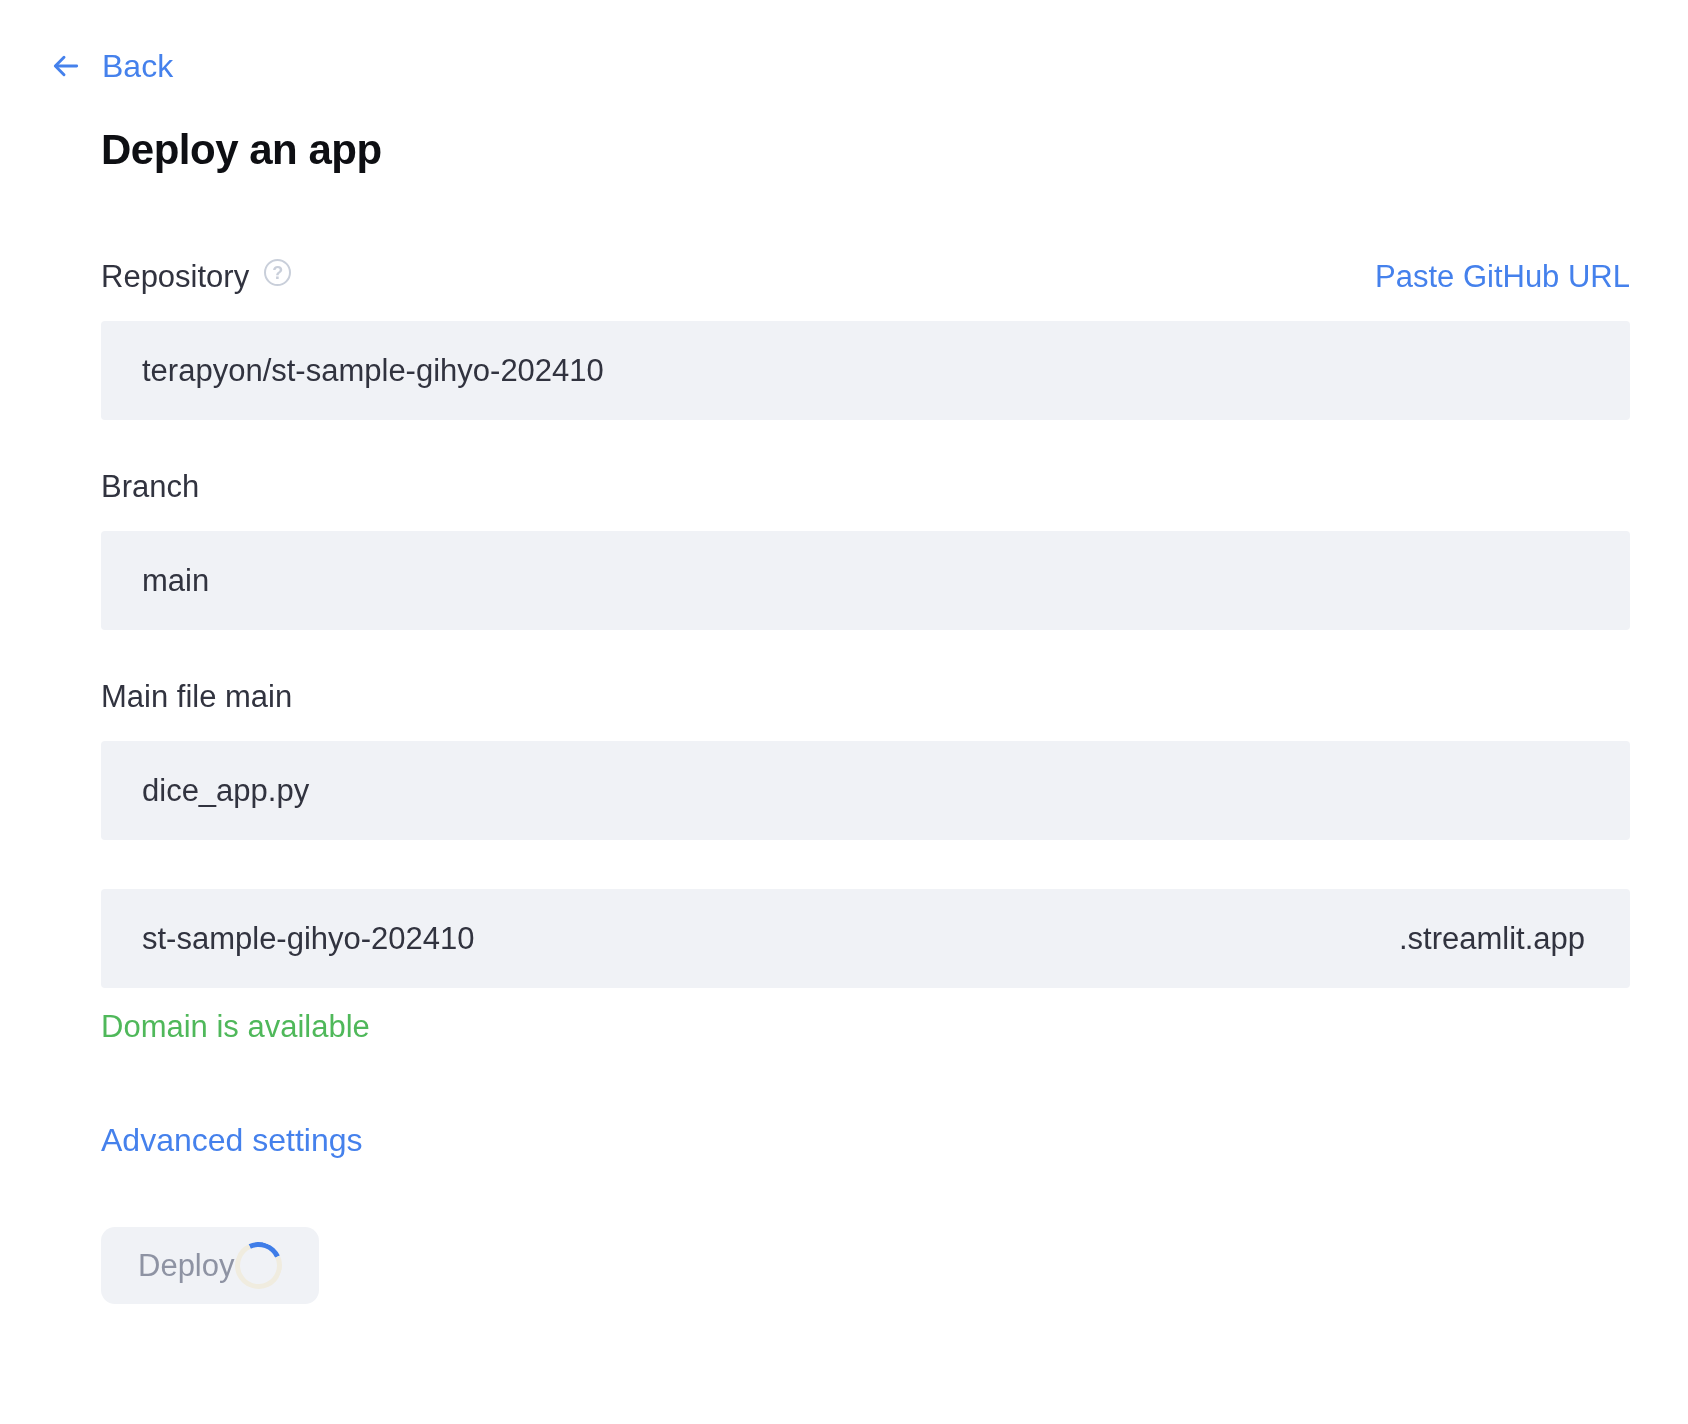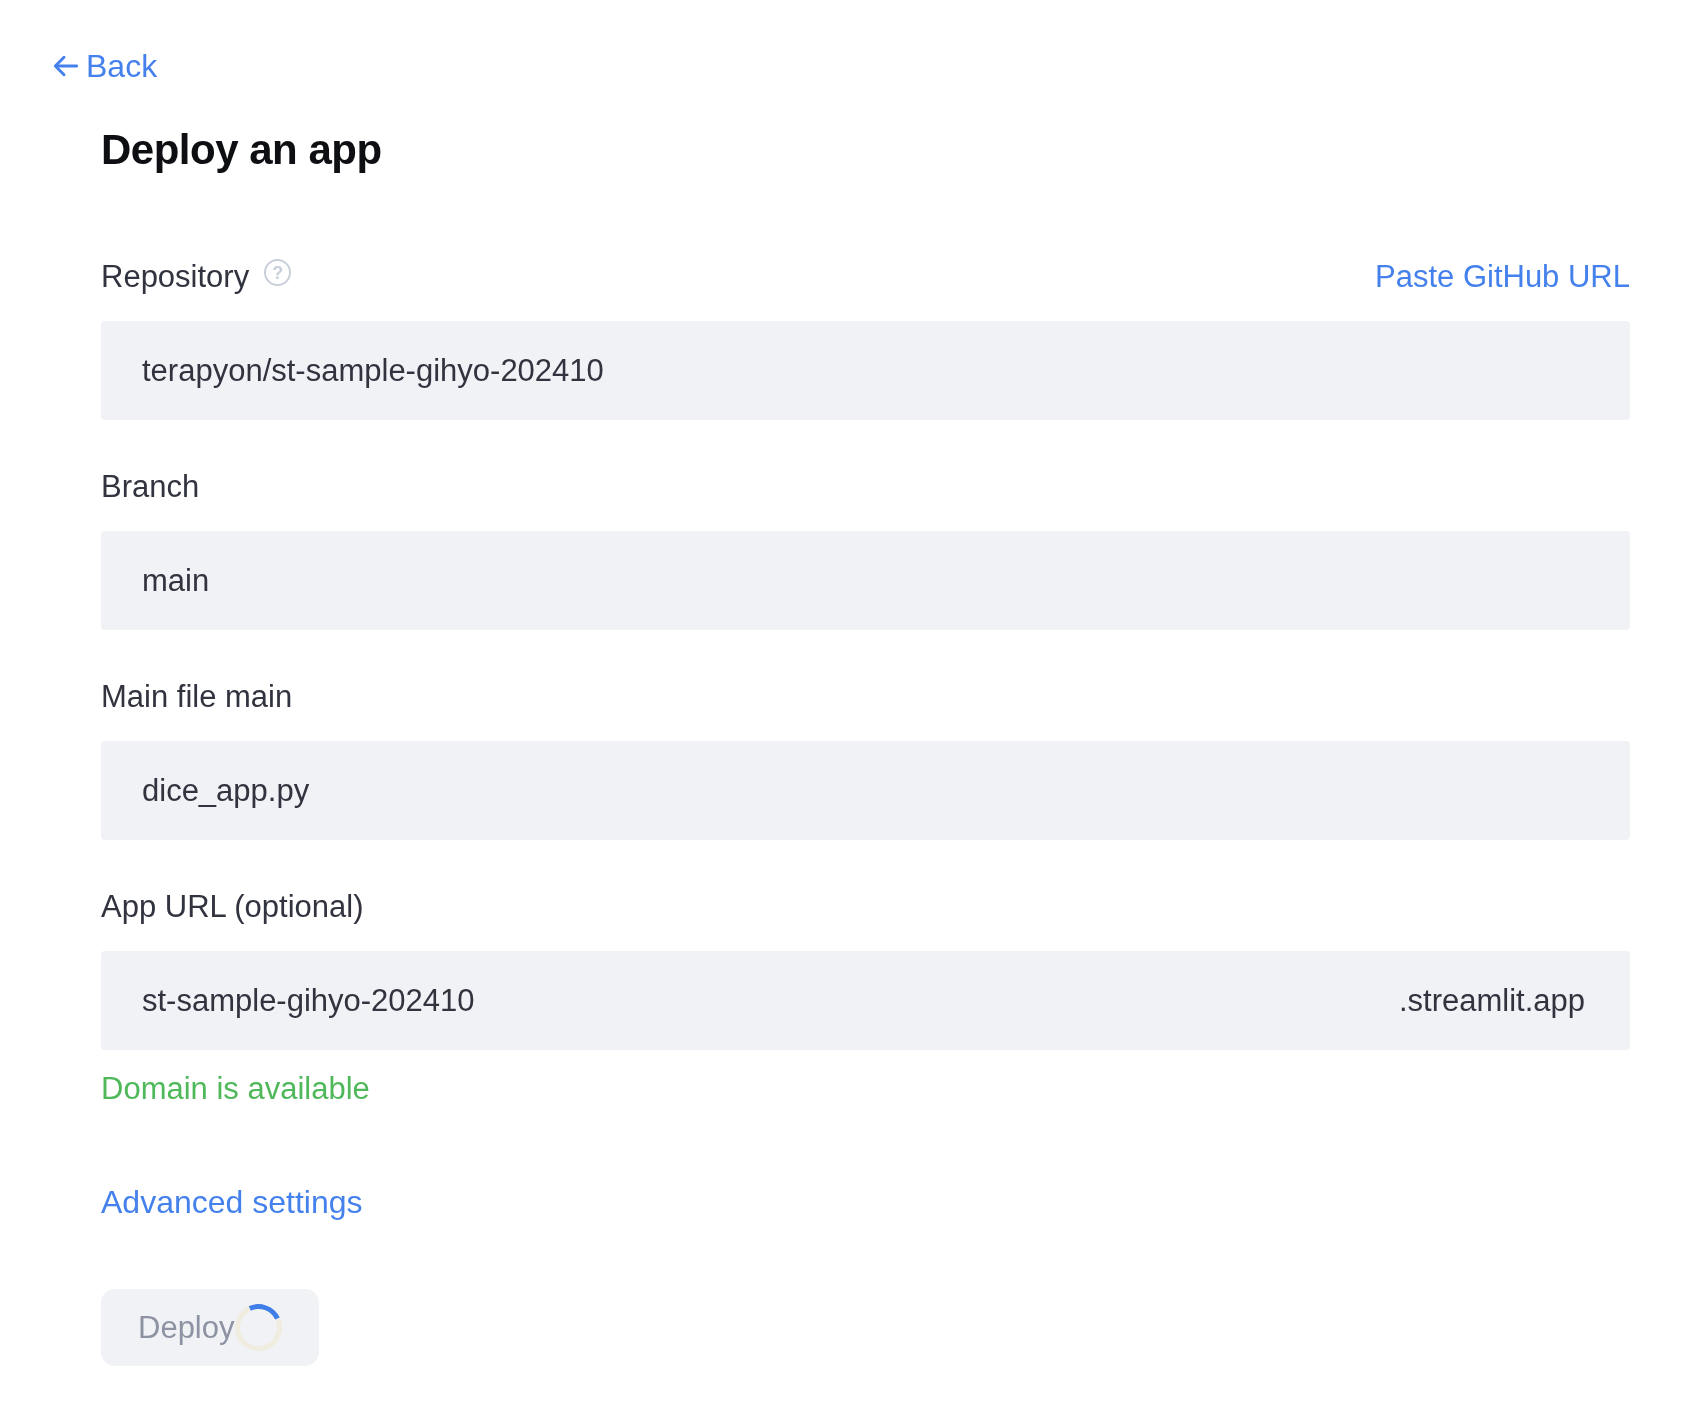--- a/index.html
+++ b/index.html
@@ -17,21 +17,21 @@
   html,body{background:#ffffff;}
   body{
     width:1688px;height:1424px;
     font-family:"Liberation Sans",sans-serif;
     color:var(--text-dark);
     position:relative;
     overflow:hidden;
   }
   .back-link{
     position:absolute;top:46px;left:50px;
-    display:inline-flex;align-items:center;gap:4px;
+    display:inline-flex;align-items:center;gap:20px;
     color:var(--link-blue);font-size:32px;line-height:40px;
     text-decoration:none;cursor:pointer;justify-content:flex-end;
   }
   .back-arrow{display:inline-flex;width:32px;height:32px;}
   .back-arrow svg{width:32px;height:32px;stroke:var(--link-blue);}
   .content{
     padding:108px 58px 0 101px;
   }
   h1.page-title{
     font-size:42px;line-height:84px;font-weight:700;
@@ -147,23 +147,20 @@
   </div>
 
   <div class="form-row">
     <div class="label-line">
       <span class="field-label">Main file main</span>
     </div>
     <input class="field-input" type="text" readonly="" value="dice_app.py" style="">
   </div>
 
   <div class="form-row">
-    <div class="label-line">
-      <span class="field-label">App URL (optional)</span>
-    </div>
     <div class="field-box">
       <input type="text" readonly="" value="st-sample-gihyo-202410" style="">
       <span class="domain-suffix">.streamlit.app</span>
     </div>
     <div class="status-message">Domain is available</div>
   </div>
 
   <a class="advanced-link">Advanced settings</a>
 
   <div class="deploy-row">

